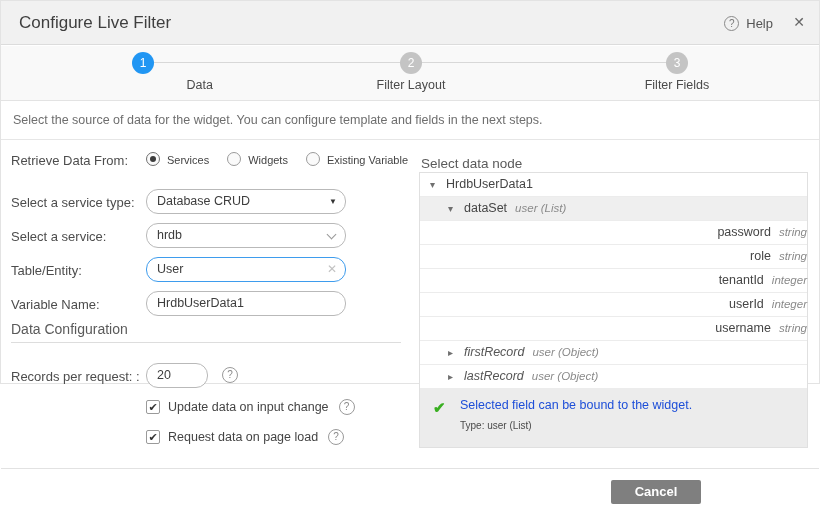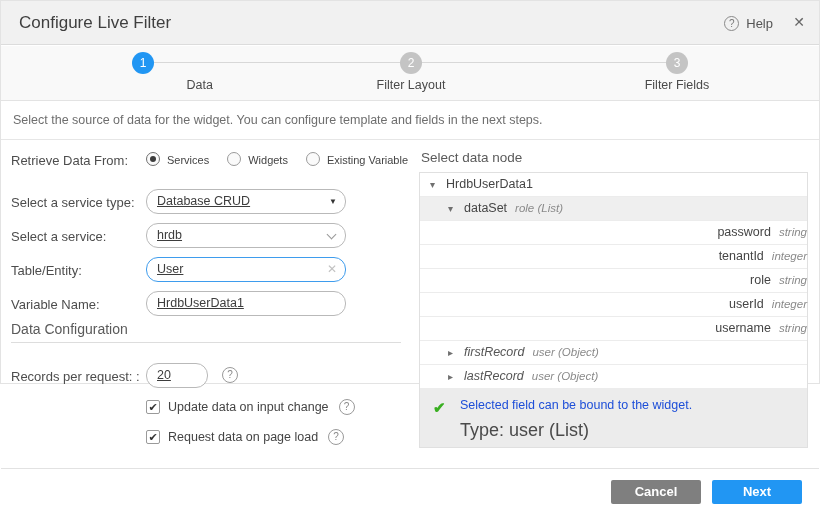--- a/index.html
+++ b/index.html
@@ -24,21 +24,21 @@
   .step-circle.inactive { background:#c4c4c4; }
   .step-label { position:absolute; top:32px; width:140px; text-align:center; font-size:12.5px; color:#4a4a4a; }
   .s1c { left:131px; } .s2c { left:399px; } .s3c { left:665px; }
   .s1l { left:72px;text-align:right; }  .s2l { left:340px; } .s3l { left:606px; }
 
   
   .descbar { position:absolute; left:0; top:101px; right:0; height:38px; background:#fff; border-bottom:1px solid #e6e6e6; line-height:37px; padding-left:12px; font-size:12.5px; color:#6e6e6e; }
 
   
   .flabel { position:absolute; left:10px; font-size:13px; color:#4d4d4d; }
-  .ctrl { position:absolute; left:145px; width:200px; height:25px; border:1px solid #b9b9b9; border-radius:12px; background:#fff; font-size:12.5px; color:#3d3d3d; line-height:23px; padding-left:10px; cursor:pointer;text-decoration:underline; }
+  .ctrl { position:absolute; left:145px; width:200px; height:25px; border:1px solid #b9b9b9; border-radius:12px; background:#fff; font-size:12.5px; color:#3d3d3d; line-height:23px; padding-left:10px; cursor:pointer; }
   .ctrl .arr { position:absolute; right:8px; top:0; line-height:23px; font-size:8px; color:#333; }
   .chev { position:absolute; right:10px; top:7px; width:7px; height:7px; border-right:1px solid #999; border-bottom:1px solid #999; transform:rotate(45deg); }
   .focused { border:1px solid #3e9ced; }
   .clear-x { position:absolute; right:8px; top:0; line-height:23px; font-size:12px; color:#c2c2c2; cursor:pointer; }
 
   .radio-row { position:absolute; left:145px; top:151px; display:flex; align-items:flex-end; font-size:11px; color:#444; }
   .radio { width:14px; height:14px; border-radius:50%; border:1px solid #9a9a9a; background:#fafafa; margin-right:7px; position:relative; cursor:pointer; }
   .radio.sel { border:1px solid #6f6f6f; }
   .radio.sel::after { content:""; position:absolute; left:3px; top:3px; width:6px; height:6px; border-radius:50%; background:#3c3c3c; }
   .radio-gap { width:18px; }
@@ -47,33 +47,33 @@
   .section-rule { position:absolute; left:10px; top:341px; width:390px; height:1px; background:#ddd; }
 
   .small-input { width:62px; }
   .qicon { position:absolute; width:16px; height:16px; border:1px solid #9a9a9a; border-radius:50%; color:#888; font-size:10px; line-height:14px; text-align:center; cursor:pointer; }
 
   .cb-row { position:absolute; left:145px; display:flex; align-items:center; font-size:12.5px; color:#444; }
   .checkbox { width:14px; height:14px; border:1px solid #9a9a9a; border-radius:2px; background:#fff; margin-right:8px; font-size:11px; line-height:13px; text-align:center; color:#333; cursor:pointer; }
   .cb-q { margin-left:10px; position:static; }
 
   
-  .node-head { position:absolute; left:420px; top:149px; font-size:13.5px; color:#5a5a5a; }
+  .node-head { position:absolute; left:420px; top:155px; font-size:13.5px; color:#5a5a5a; }
   .tree { position:absolute; left:418px; top:171px; width:389px; border:1px solid #e0e0e0; background:#fff; }
   .trow { height:24px; line-height:23px; border-bottom:1px solid #ececec; font-size:12.5px; color:#454545; cursor:pointer; background:#fff; white-space:nowrap; }
   .trow.sel { background:#efefef; }
   .lvl1 { padding-left:10px; } .lvl2 { padding-left:28px; } .lvl3 { padding-left:64px;text-align:right; }
   .caret { display:inline-block; width:16px; color:#707070; font-size:10px; }
   .tname { } .tname.it { font-style:italic; color:#555;margin-top:44px; }
   .ttype { margin-left:8px; font-style:italic; color:#8a8a8a; font-size:11.5px; }
 
   .status-box { position:relative; height:58px; background:#ececec; }
   .status-check { position:absolute; left:13px; top:10px; color:#39af21; font-size:15px; font-weight:bold; }
   .status-l1 { position:absolute; left:40px; top:9px; font-size:12.5px; color:#1d4ed8; }
-  .status-l2 { position:absolute; left:40px; top:31px; font-size:18px; color:#4a4a4a; }
+  .status-l2 { position:absolute; left:40px; top:31px; font-size:10px; color:#4a4a4a; }
 
   
   .foot-rule { position:absolute; left:0; right:0; top:467px; height:1px; background:#e2e2e2; }
   .btn { position:absolute; top:479px; width:90px; height:24px; border-radius:2px; color:#fff; font-size:13px; font-weight:bold; text-align:center; line-height:24px; cursor:pointer; }
   .btn-cancel { left:610px; background:#7f7f7f; }
   .btn-next { left:711px; background:#2196f3; }
 </style>
 </head>
 <body>
 
@@ -155,30 +155,30 @@
     <span class="qicon cb-q">?</span>
   </div>
 
   <div class="node-head">Select data node</div>
 
   <div class="tree">
     <div class="trow lvl1">
       <span class="caret">▾</span><span class="tname">HrdbUserData1</span><span class="ttype"></span>
     </div>
     <div class="trow lvl2 sel">
-      <span class="caret">▾</span><span class="tname">dataSet</span><span class="ttype">role (List)</span>
+      <span class="caret">▾</span><span class="tname">dataSet</span><span class="ttype">user (List)</span>
     </div>
     <div class="trow lvl3">
       <span class="tname">password</span><span class="ttype">string</span>
     </div>
     <div class="trow lvl3">
+      <span class="tname">role</span><span class="ttype">string</span>
+    </div>
+    <div class="trow lvl3">
       <span class="tname">tenantId</span><span class="ttype">integer</span>
-    </div>
-    <div class="trow lvl3">
-      <span class="tname">role</span><span class="ttype">string</span>
     </div>
     <div class="trow lvl3">
       <span class="tname">userId</span><span class="ttype">integer</span>
     </div>
     <div class="trow lvl3">
       <span class="tname">username</span><span class="ttype">string</span>
     </div>
     <div class="trow lvl2">
       <span class="caret">▸</span><span class="tname it">firstRecord</span><span class="ttype">user (Object)</span>
     </div>
@@ -188,15 +188,14 @@
 
     <div class="status-box">
       <span class="status-check">✔</span>
       <div class="status-l1">Selected field can be bound to the widget.</div>
       <div class="status-l2">Type: user (List)</div>
     </div>
   </div>
 
   <div class="foot-rule"></div>
   <div class="btn btn-cancel">Cancel</div>
-  <div class="btn btn-next">Next</div>
 
 </div>
 
 </body></html>

